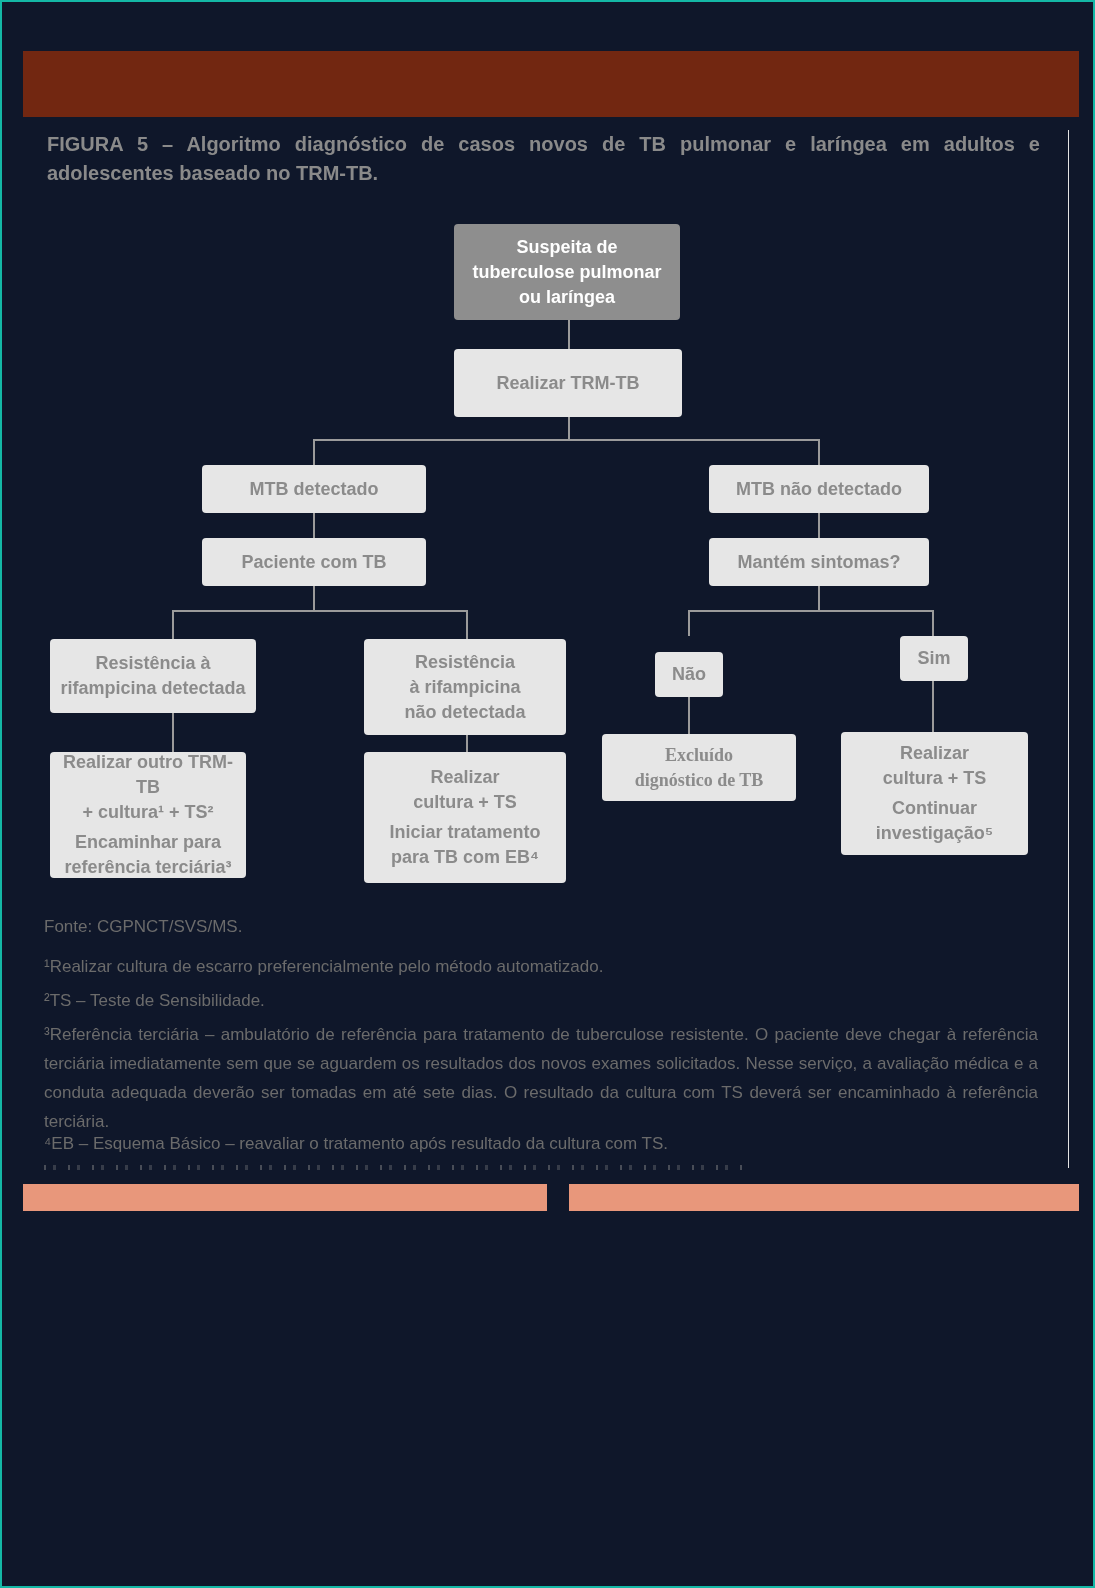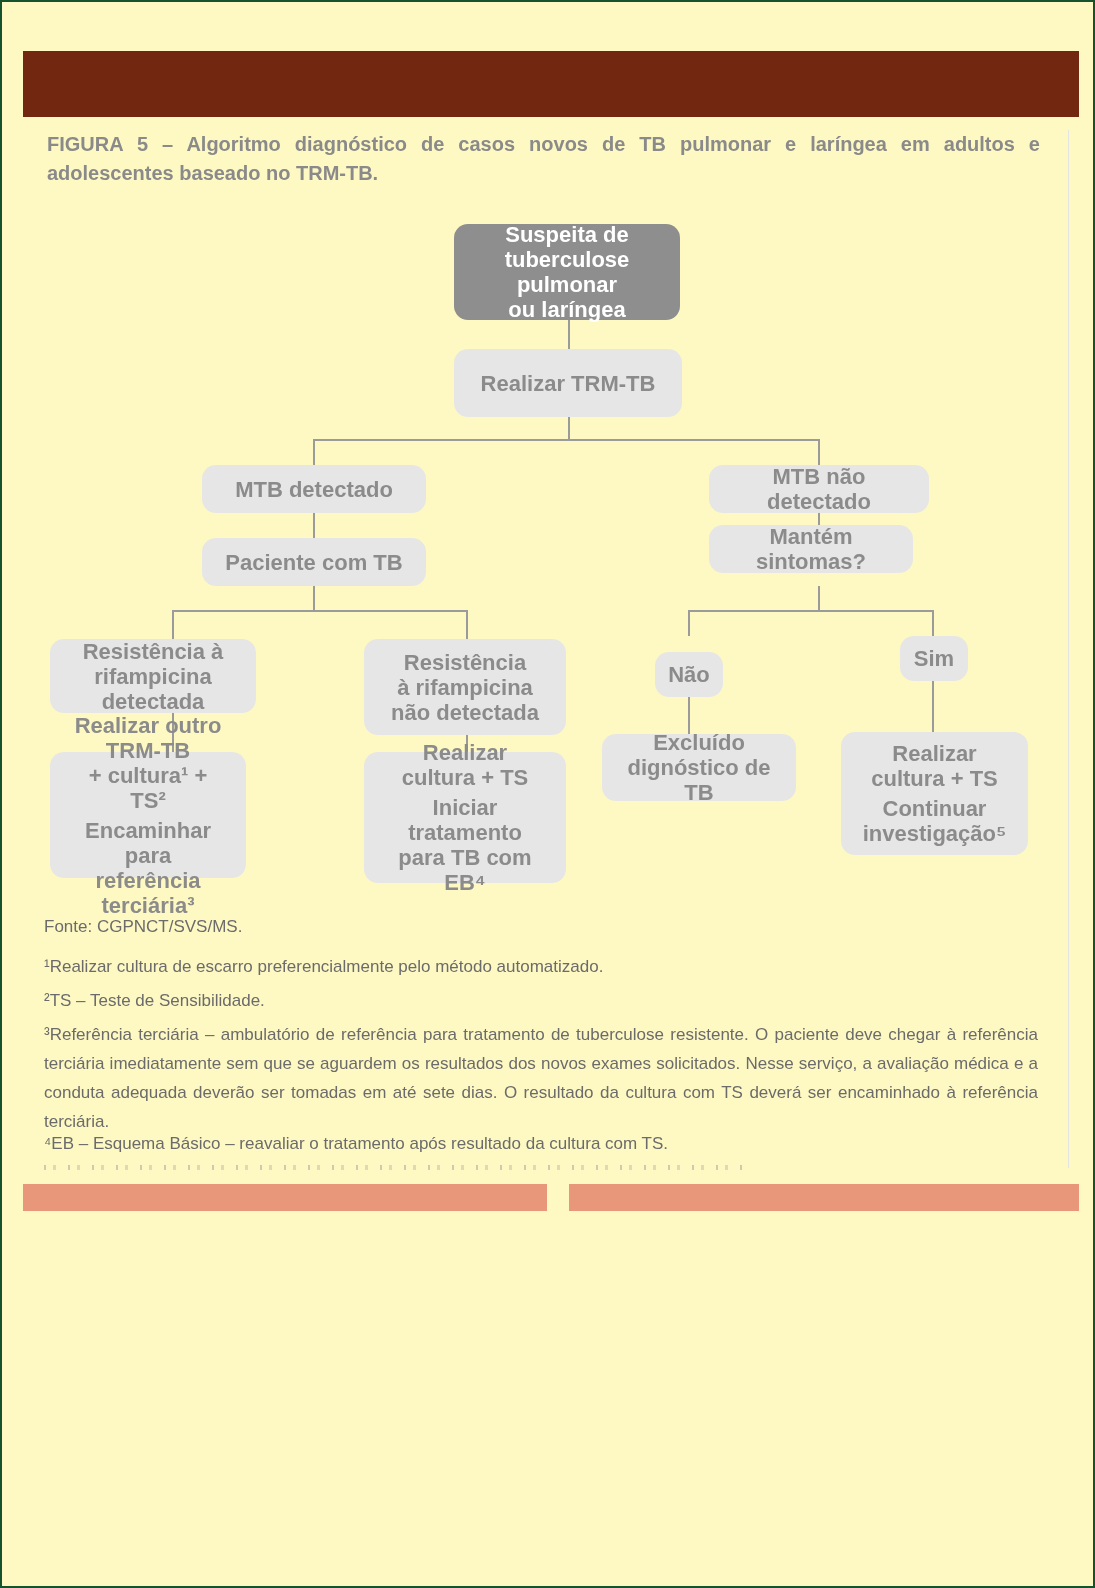--- a/index.html
+++ b/index.html
@@ -1,31 +1,31 @@
 <!DOCTYPE html>
 <html><head>
 <meta charset="utf-8">
 <style>
   html,body{margin:0;padding:0;background:#ffffff;}
   .page{
-    position:relative;width:1095px;height:1588px;background:#fef9c3;
-    border:2px solid #14532d;box-sizing:border-box;overflow:hidden;
+    position:relative;width:1095px;height:1588px;background:#0f172a;
+    border:2px solid #14b8a6;box-sizing:border-box;overflow:hidden;
     font-family:"Liberation Sans","DejaVu Sans",sans-serif;
   }
   .header-bar{position:absolute;left:21px;top:49px;width:1056px;height:66px;background:#722711;}
   .fig-title{
     position:absolute;left:45px;top:128px;width:993px;
     font-size:20px;font-weight:bold;color:#8a8a8a;line-height:29px;
     text-align:justify;
   }
   .node{
-    position:absolute;background:#e6e6e6;border-radius:14px;
-    color:#8b8b8b;font-weight:bold;font-size:22px;line-height:25px;
+    position:absolute;background:#e6e6e6;border-radius:4px;
+    color:#8b8b8b;font-weight:bold;font-size:18px;line-height:25px;
     display:flex;flex-direction:column;align-items:center;justify-content:center;
-    text-align:center;padding:4px 20px;box-sizing:border-box;
+    text-align:center;padding:4px 8px;box-sizing:border-box;
   }
   .node .para{white-space:pre-line;}
   .node .para + .para{margin-top:5px;}
   .node.dark{background:#8e8e8e;color:#ffffff;}
   .conn{position:absolute;background:#9b9b9b;}
   .note{
     position:absolute;left:42px;width:994px;color:#6b6b6b;
     font-size:17px;line-height:29px;
   }
   .note.justify{text-align:justify;}
@@ -84,21 +84,21 @@
   </div>
 
   <div class="node" style="left:200px;top:463px;width:224px;height:48px;">
     <div class="para">MTB detectado</div>
   </div>
 
   <div class="node" style="left:707px;top:463px;width:220px;height:48px;">
     <div class="para">MTB não detectado</div>
   </div>
 
-  <div class="node" style="left:707px;top:523px;width:204px;height:48px;">
+  <div class="node" style="left:707px;top:536px;width:220px;height:48px;">
     <div class="para">Mantém sintomas?</div>
   </div>
 
   <div class="node" style="left:48px;top:637px;width:206px;height:74px;">
     <div class="para">Resistência à
 rifampicina detectada</div>
   </div>
 
   <div class="node" style="left:362px;top:637px;width:202px;height:96px;">
     <div class="para">Resistência
@@ -121,21 +121,21 @@
 referência terciária³</div>
   </div>
 
   <div class="node" style="left:362px;top:750px;width:202px;height:131px;">
     <div class="para">Realizar
 cultura + TS</div>
     <div class="para">Iniciar tratamento
 para TB com EB⁴</div>
   </div>
 
-  <div class="node" style="left:600px;top:732px;width:194px;height:67px;">
+  <div class="node" style="left:600px;top:732px;width:194px;height:67px;font-family:Liberation Serif, serif;">
     <div class="para">Excluído
 dignóstico de TB</div>
   </div>
 
   <div class="node" style="left:839px;top:730px;width:187px;height:123px;">
     <div class="para">Realizar
 cultura + TS</div>
     <div class="para">Continuar
 investigação⁵</div>
   </div>

